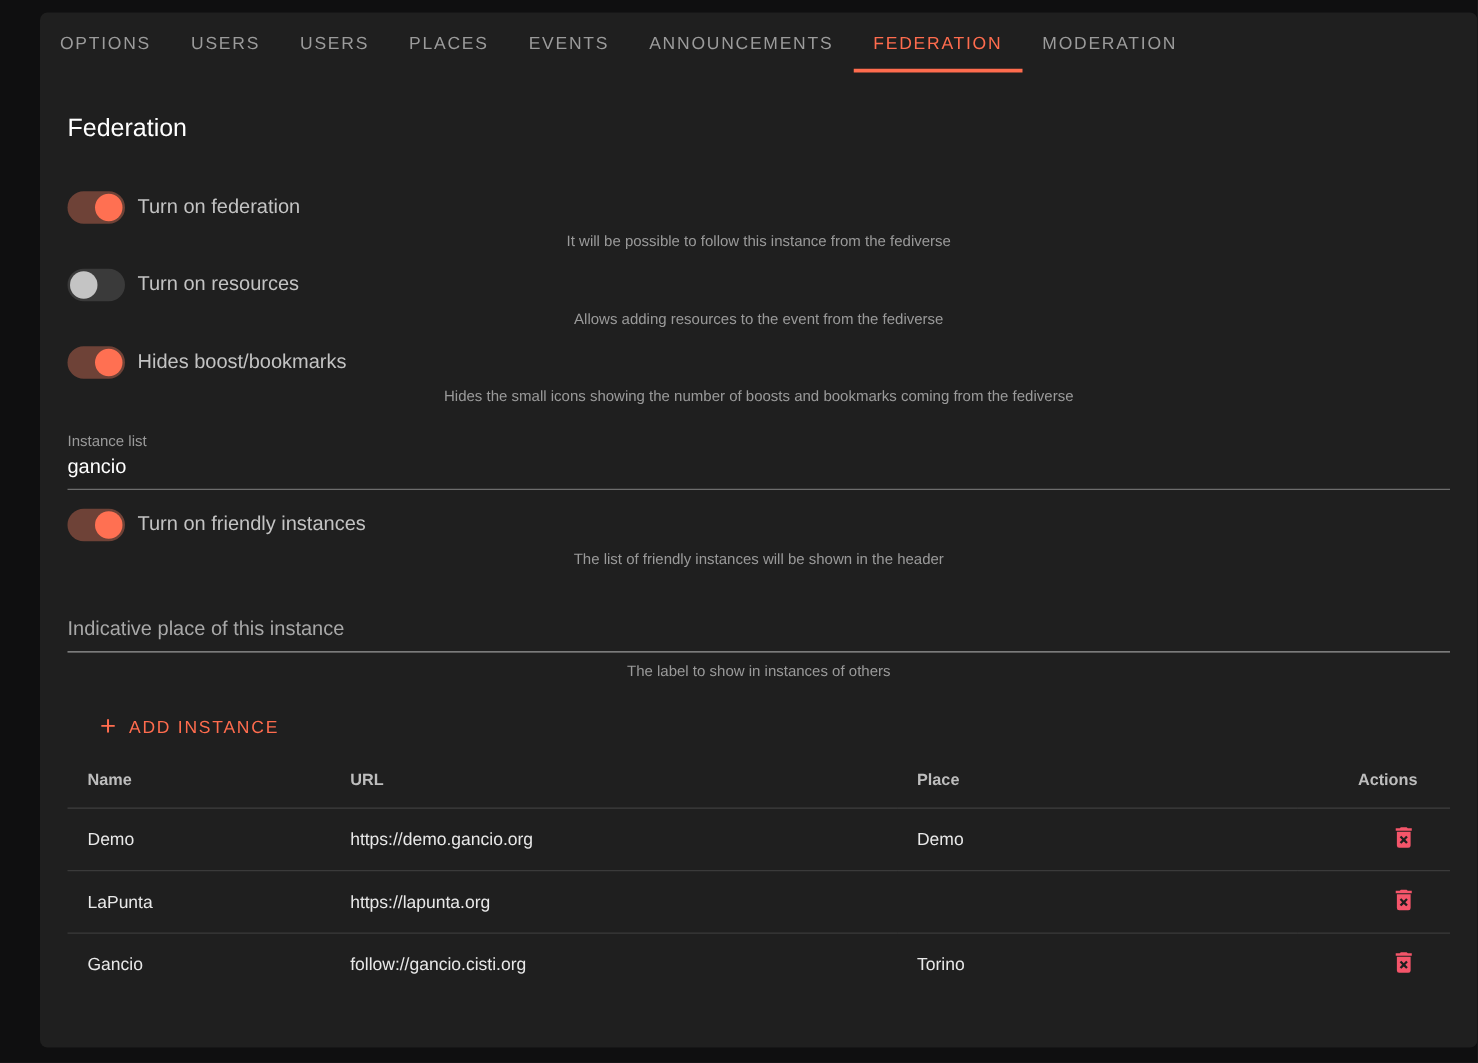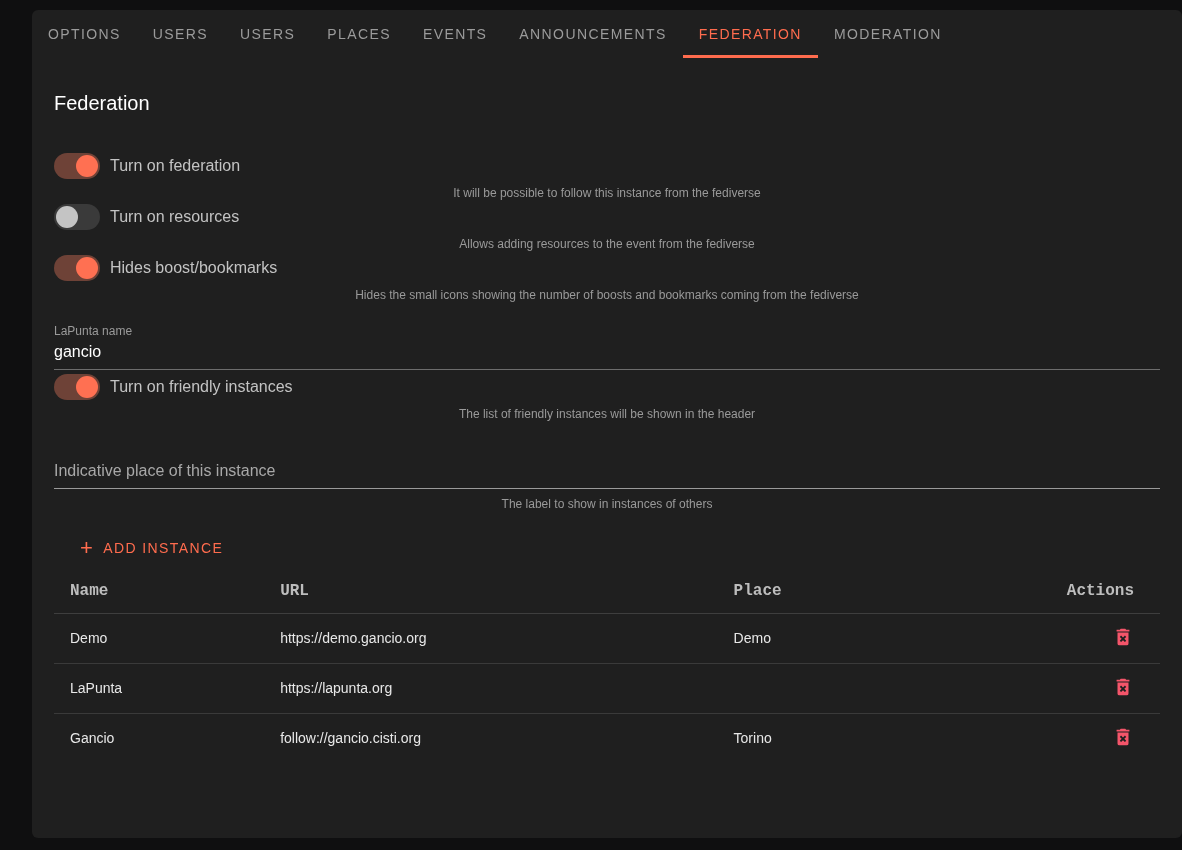--- a/index.html
+++ b/index.html
@@ -44,21 +44,21 @@
   }
   
   .content { padding: 0 22px; }
   .page-title {
     margin-top: 34px;
     font-size: 20px;
     font-weight: 400;
     color: #ffffff;
   }
   
-  .toggle-row { display: flex; align-items: center; margin-top: 4px; }
+  .toggle-row { display: flex; align-items: center; margin-top: 15px; }
   .toggle-row.first { margin-top: 38px; }
   .switch {
     position: relative;
     width: 46px; height: 26px;
     flex: 0 0 auto;
     cursor: pointer;
   }
   .switch .track { position: absolute; inset: 0; border-radius: 13px; }
   .switch .thumb { position: absolute; top: 2px; width: 22px; height: 22px; border-radius: 50%; }
   .switch.on  .track { background: #6e4237; }
@@ -110,27 +110,26 @@
     font-weight: 500;
     letter-spacing: 1.4px;
     cursor: pointer;
     padding: 4px 6px;
   }
   .add-btn .plus { font-size: 22px; font-weight: 400; line-height: 18px; }
   
   table { width: 100%; border-collapse: collapse; margin-top: 8px; }
   th {
     text-align: left;
-    font-size: 16px;
+    font-size: 13px;
     font-weight: 700;
     color: #bdbdbd;
     height: 44px;
     padding: 0 16px;
     border-bottom: 1px solid rgba(255,255,255,0.14);
-    font-family: Liberation Mono, monospace;
   }
   td {
     font-size: 14px;
     color: #e8e8e8;
     height: 48px;
     padding: 12px 16px;
   }
   tbody tr:not(:last-child) td { border-bottom: 1px solid rgba(255,255,255,0.12); }
   th.col-name, td.col-name   { width: 19%; }
   th.col-url, td.col-url     { width: 41%; }
@@ -190,21 +189,21 @@
       <div class="switch on">
         <div class="track"></div>
         <div class="thumb"></div>
       </div>
       <span class="toggle-label">Hides boost/bookmarks</span>
     </div>
     <div class="hint">Hides the small icons showing the number of boosts and bookmarks coming from the fediverse</div>
 
     
     <div class="field">
-      <label class="field-label">LaPunta name</label>
+      <label class="field-label">Instance list</label>
       <input class="field-input" type="text" value="gancio" style="">
     </div>
 
     
     <div class="toggle-row">
       <div class="switch on">
         <div class="track"></div>
         <div class="thumb"></div>
       </div>
       <span class="toggle-label">Turn on friendly instances</span>

